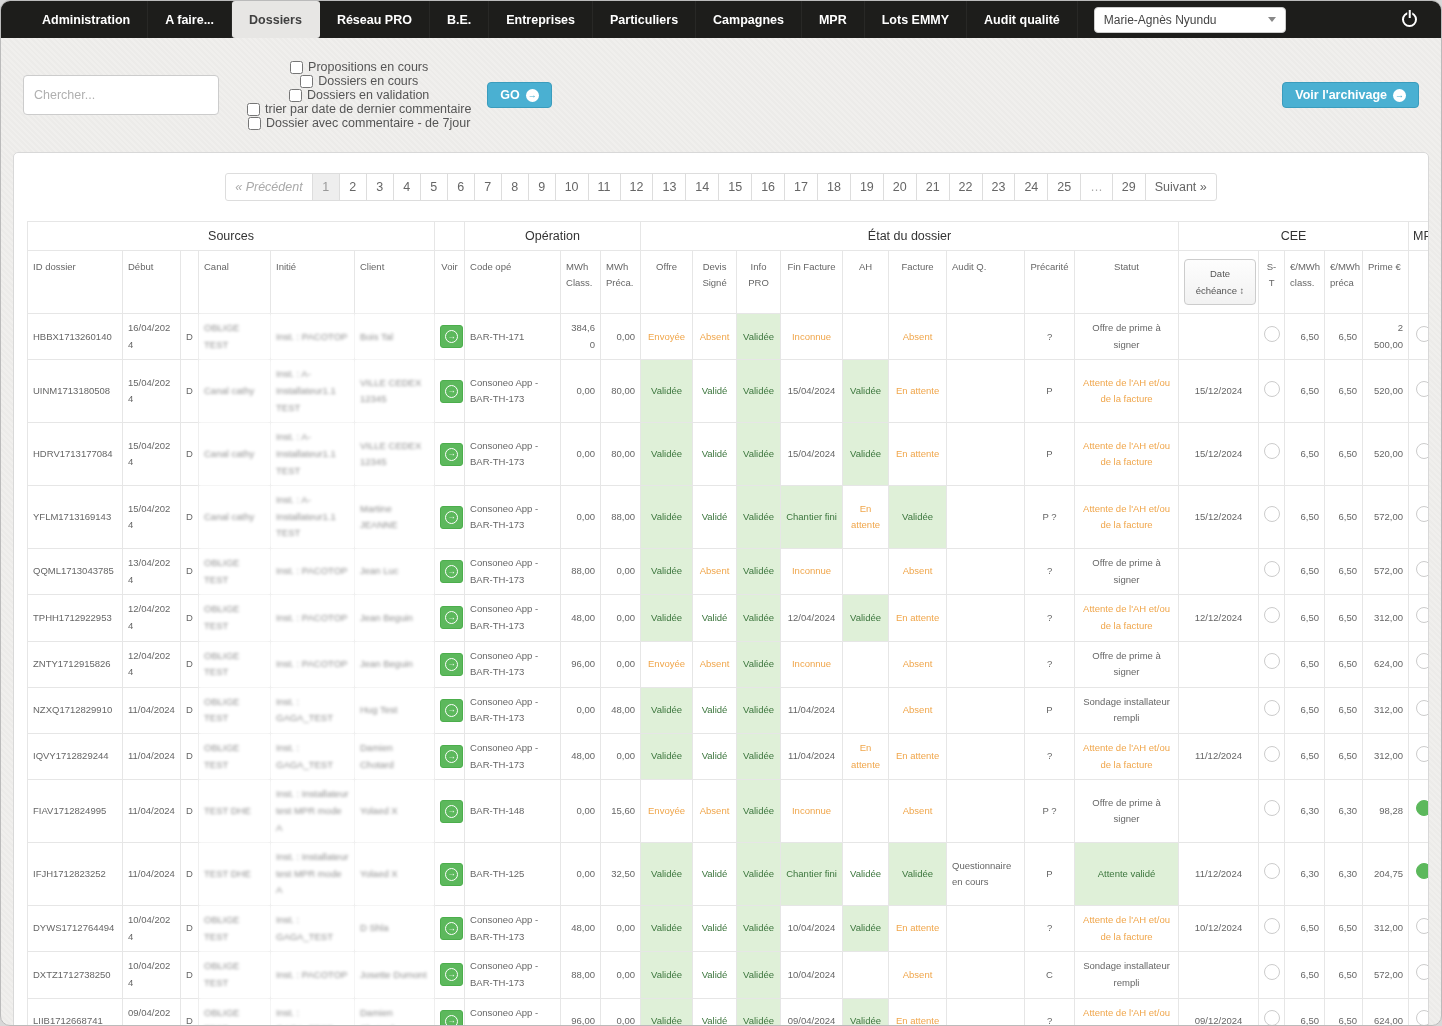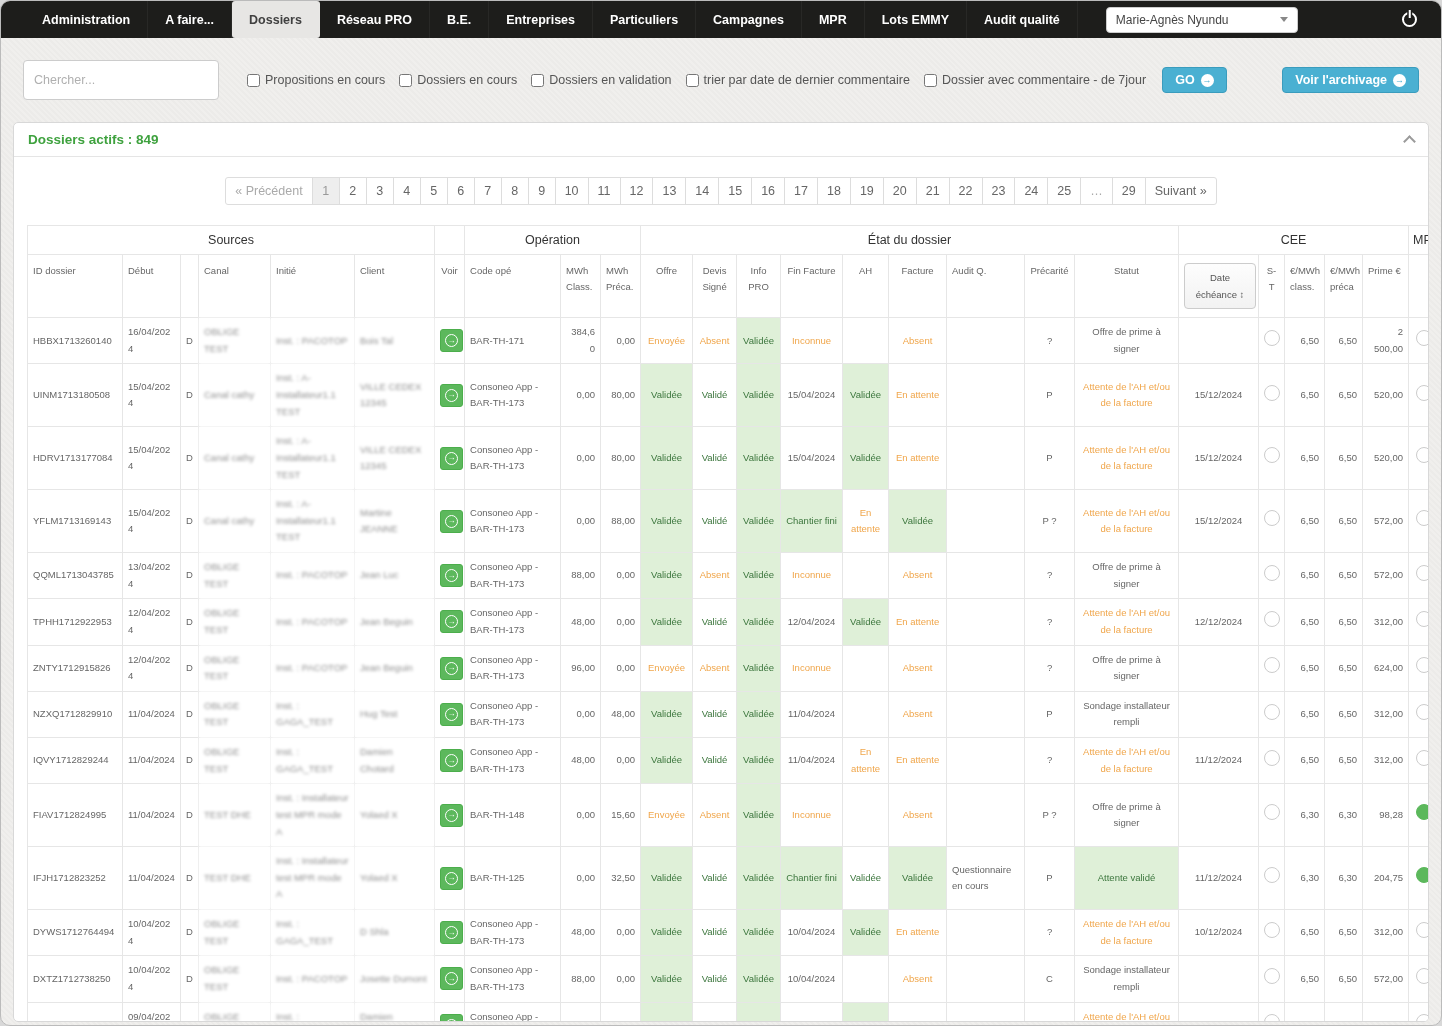--- a/index.html
+++ b/index.html
@@ -6,40 +6,40 @@
   html,body { width:1442px; height:1026px; }
   body { font-family:"Liberation Sans", sans-serif; background:#d8d8d8; }
   .window {
     width:1442px; height:1026px; border-radius:10px; overflow:hidden;
     background:#efeeec;
     background-image:repeating-linear-gradient(45deg,#f0efed 0 2px,#ecebe9 2px 4px);
     border:1px solid #bbb;
   }
 
   
-  .navbar { height:37px; background:#1d1d1b; display:flex; align-items:stretch; padding:0 10px 0 24px;gap:28px; }
+  .navbar { height:37px; background:#1d1d1b; display:flex; align-items:stretch; padding:0 10px 0 24px; }
   .nav-item { color:#fff; font-size:12.5px; font-weight:700; display:flex; align-items:center;
     padding:0 17px; cursor:pointer; border-right:1px solid rgba(255,255,255,0.05); white-space:nowrap; }
   .nav-item.active { background:#e7e6e4; color:#404040; border-radius:3px; margin:0; }
-  .nav-user { display:flex; align-items:center; margin-left:0; }
+  .nav-user { display:flex; align-items:center; margin-left:16px; }
   .user-select { width:192px; height:26px; background:#fff; border:1px solid #ccc; border-radius:4px;
     display:flex; align-items:center; justify-content:space-between; padding:0 9px; font-size:12px; color:#444; cursor:pointer; }
   .chevron-down { width:0; height:0; border-left:4px solid transparent; border-right:4px solid transparent; border-top:5px solid #888; }
   .nav-spacer { flex:1; }
   .power { display:flex; align-items:center; margin-right:14px; cursor:pointer; }
   .power-icon { position:relative; width:15px; height:15px; border:2px solid #fff; border-radius:50%; }
   .power-icon:before { content:""; position:absolute; left:50%; top:-4px; transform:translateX(-50%);
     width:2.5px; height:8px; background:#fff; box-shadow:0 0 0 1.5px #1d1d1b; }
 
   
   .filterbar { display:flex; align-items:center; padding:22px 22px 10px 22px; }
   .search-input { width:196px; height:40px; border:1px solid #ccc; border-radius:4px; padding:0 10px;
     font-size:12.5px; color:#555; background:#fff; font-family:"Liberation Sans",sans-serif; }
   .search-input::placeholder { color:#b0b0b0; }
-  .chk-group { display:flex; align-items:center; margin-left:14px; }
+  .chk-group { display:flex; align-items:center; margin-left:14px;flex-direction:column; }
   .chk { display:flex; align-items:center; margin-left:14px; font-size:12.5px; color:#555; cursor:pointer; white-space:nowrap; }
   .chk input { width:13px; height:13px; margin-right:5px; }
   .btn-teal { background:#4ab0d2; border:1px solid #3a9cbd; color:#fff; font-weight:700; font-size:12.5px;
     border-radius:4px; padding:5px 12px; display:inline-flex; align-items:center; gap:6px; cursor:pointer;
     font-family:"Liberation Sans",sans-serif; }
   .go-btn { margin-left:16px; }
   .archive-btn { margin-left:auto; }
   .circle-arrow { width:13px; height:13px; border-radius:50%; background:#fff; color:#4ab0d2;
     display:inline-flex; align-items:center; justify-content:center; font-size:9px; font-weight:700; }
 
@@ -48,21 +48,21 @@
   .panel-head { display:flex; align-items:center; justify-content:space-between; padding:9px 14px; border-bottom:1px solid #e5e5e5; }
   .panel-title { color:#3fa23f; font-size:13.5px; font-weight:700; }
   .chevron-up { width:9px; height:9px; border-top:2px solid #9a9a9a; border-right:2px solid #9a9a9a;
     transform:rotate(-45deg); margin-top:4px; cursor:pointer; }
 
   
   .pagination-wrap { display:flex; justify-content:center; padding:20px 0 14px 0; }
   .pagination { display:flex; }
   .page-item { min-width:28px; height:28px; padding:0 9px; display:flex; align-items:center; justify-content:center;
     background:#fff; border:1px solid #ddd; margin-left:-1px; font-size:12.5px; color:#666; cursor:pointer; }
-  .page-item:first-child { margin-left:0; border-radius:3px 0 0 3px; color:#aaa; }
+  .page-item:first-child { margin-left:0; border-radius:3px 0 0 3px; color:#aaa;font-style:italic; }
   .page-item:last-child { border-radius:0 3px 3px 0; }
   .page-item.active { background:#eee; color:#999; }
   .page-item.dots { color:#aaa; cursor:default; }
 
   
   .tbl-wrap { padding:6px 13px 0 13px; }
   table { width:100%; border-collapse:collapse; table-layout:fixed; }
   th, td { border:1px solid #e6e6e6; font-weight:400; }
   thead .grp th { font-size:12.5px; color:#333; text-align:center; padding:7px 4px; background:#fff; }
   thead .sub th { font-size:9.5px; color:#666; text-align:left; padding:8px 5px; vertical-align:top; line-height:1.7; background:#fff; }
@@ -141,24 +141,20 @@
       <span>GO</span>
       <span class="circle-arrow">→</span>
     </button>
     <button class="btn-teal archive-btn">
       <span>Voir l'archivage</span>
       <span class="circle-arrow">→</span>
     </button>
   </div>
 
   <div class="panel">
-    <div class="panel-head">
-      <span class="panel-title">Dossiers actifs : 849</span>
-      <span class="chevron-up"></span>
-    </div>
 
     <div class="pagination-wrap">
       <div class="pagination" id="pagination">
           <div class="page-item">« Précédent</div>
           <div class="page-item active">1</div>
           <div class="page-item">2</div>
           <div class="page-item">3</div>
           <div class="page-item">4</div>
           <div class="page-item">5</div>
           <div class="page-item">6</div>

